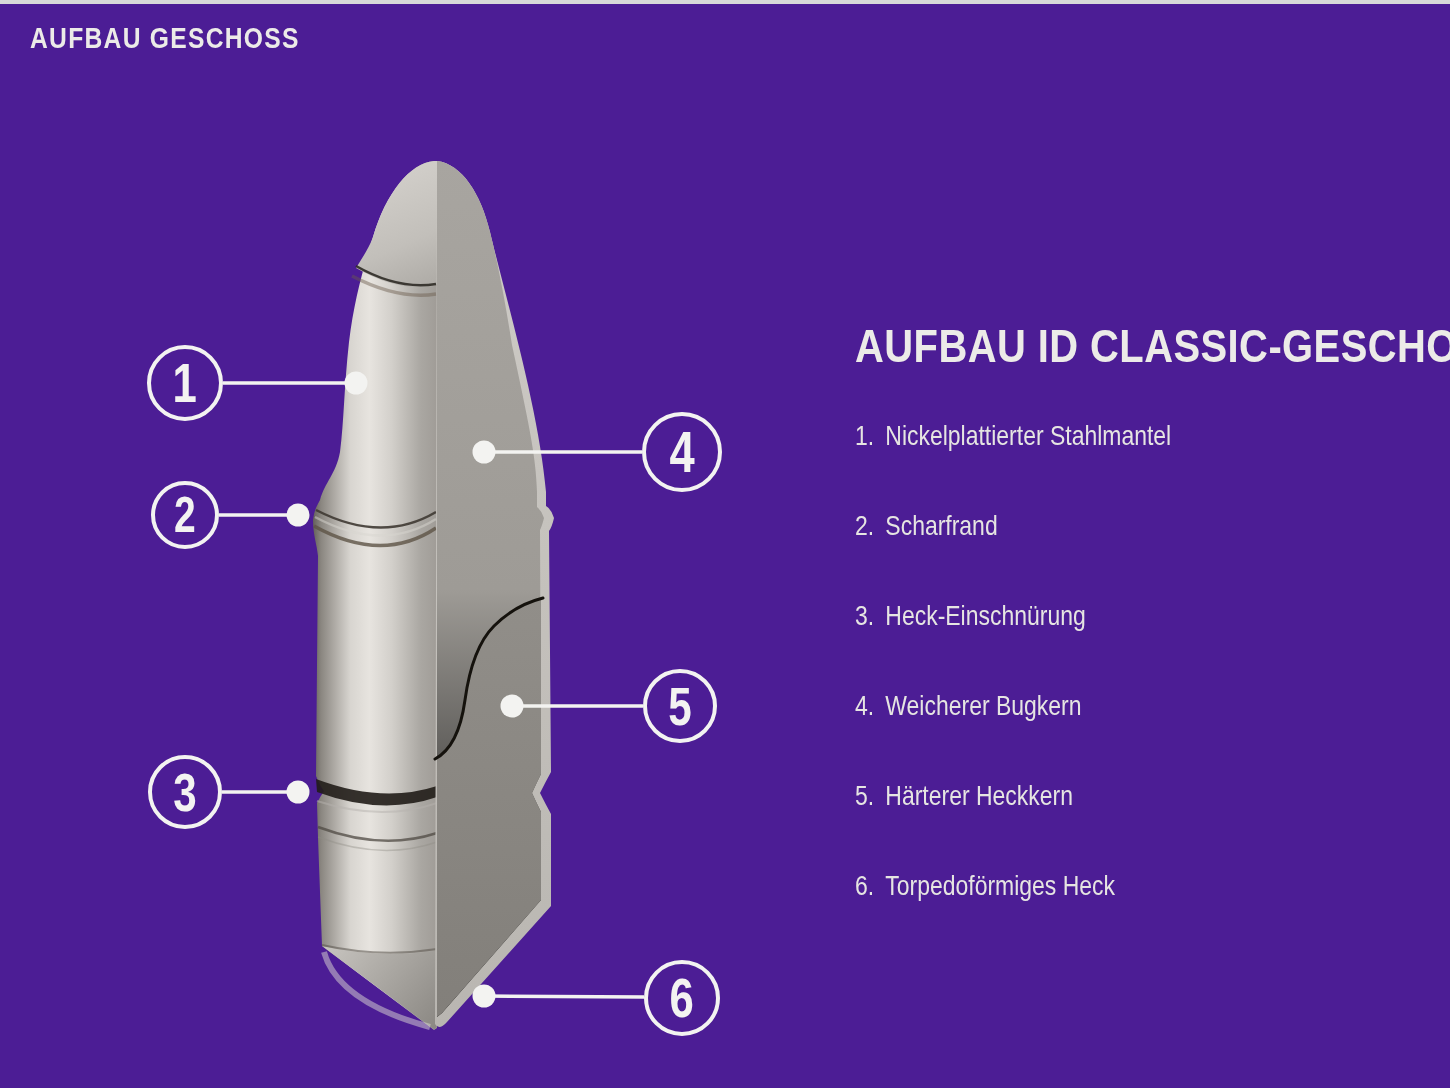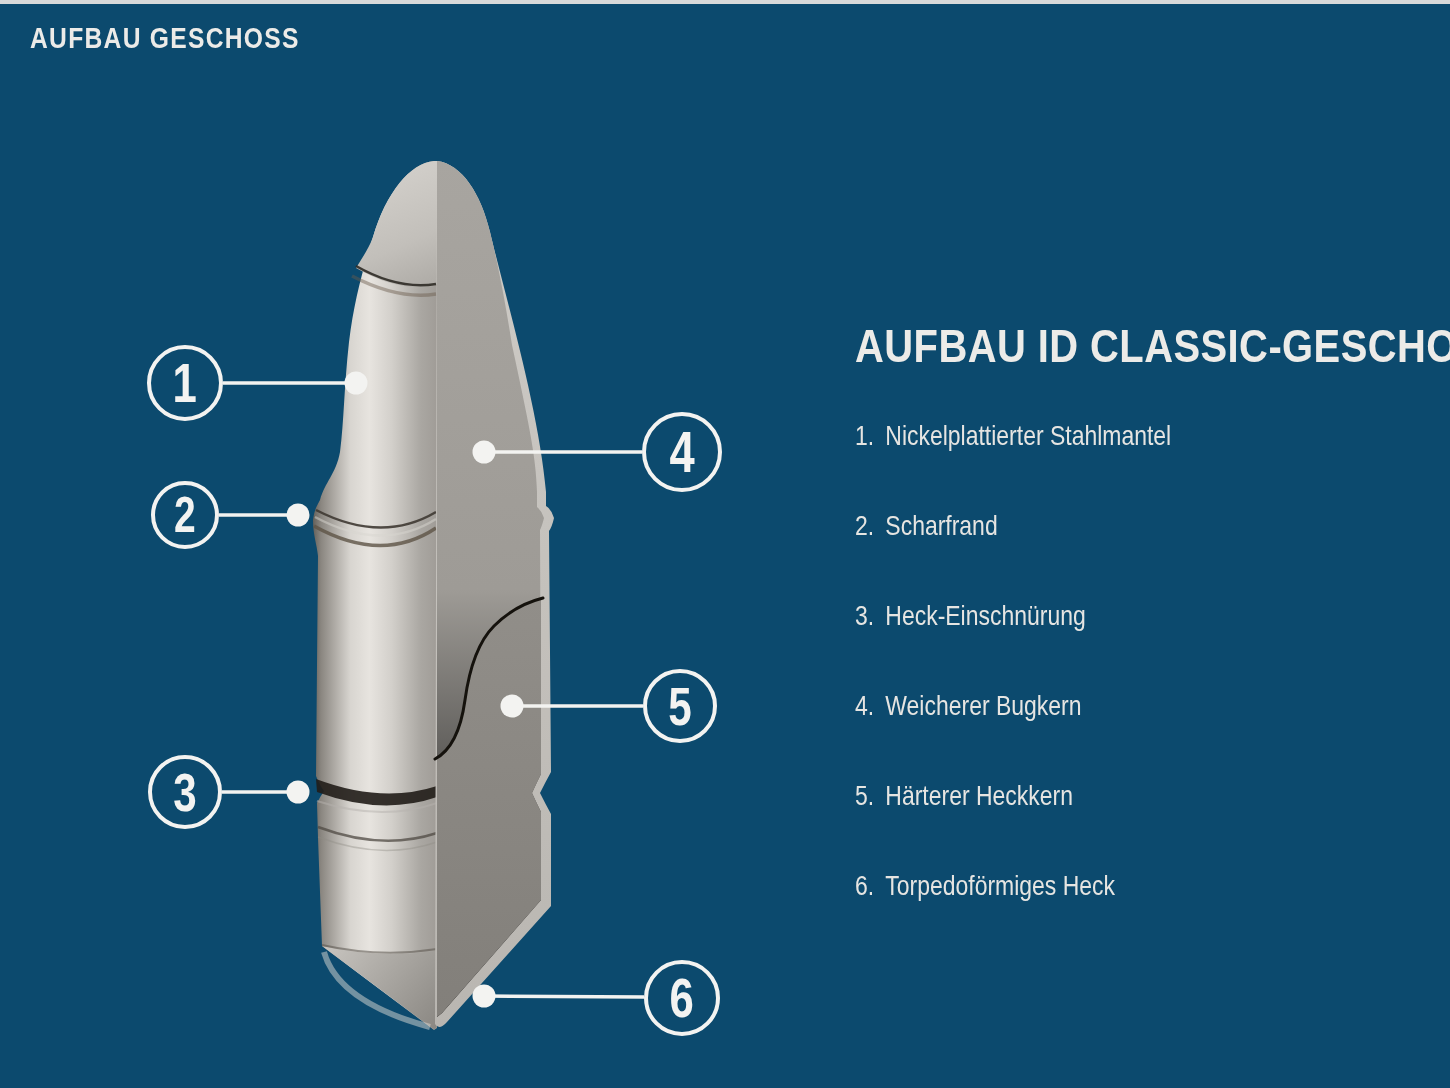--- a/index.html
+++ b/index.html
@@ -1,18 +1,18 @@
 <!DOCTYPE html>
 <html><head>
 <meta charset="utf-8">
 <style>
   html,body{margin:0;padding:0;background:#0b110f;}
   .stage{
     position:relative;width:1450px;height:1088px;overflow:hidden;
-    background:#0c4a6e;
+    background:#4c1d95;
     font-family:"Liberation Sans","DejaVu Sans",sans-serif;
     color:#e9e8e5;
   }
   .top-strip{position:absolute;left:0;top:0;width:1450px;height:4px;background:#d8d9d9;}
   .cond{display:inline-block;transform:scaleX(0.85);transform-origin:0 50%;white-space:nowrap;}
   .page-title{
     position:absolute;left:30px;top:22px;margin:0;
     font-size:29px;font-weight:bold;letter-spacing:1.5px;color:#ecebe8;
   }
   .diagram-svg{position:absolute;left:0;top:0;width:1450px;height:1088px;}

